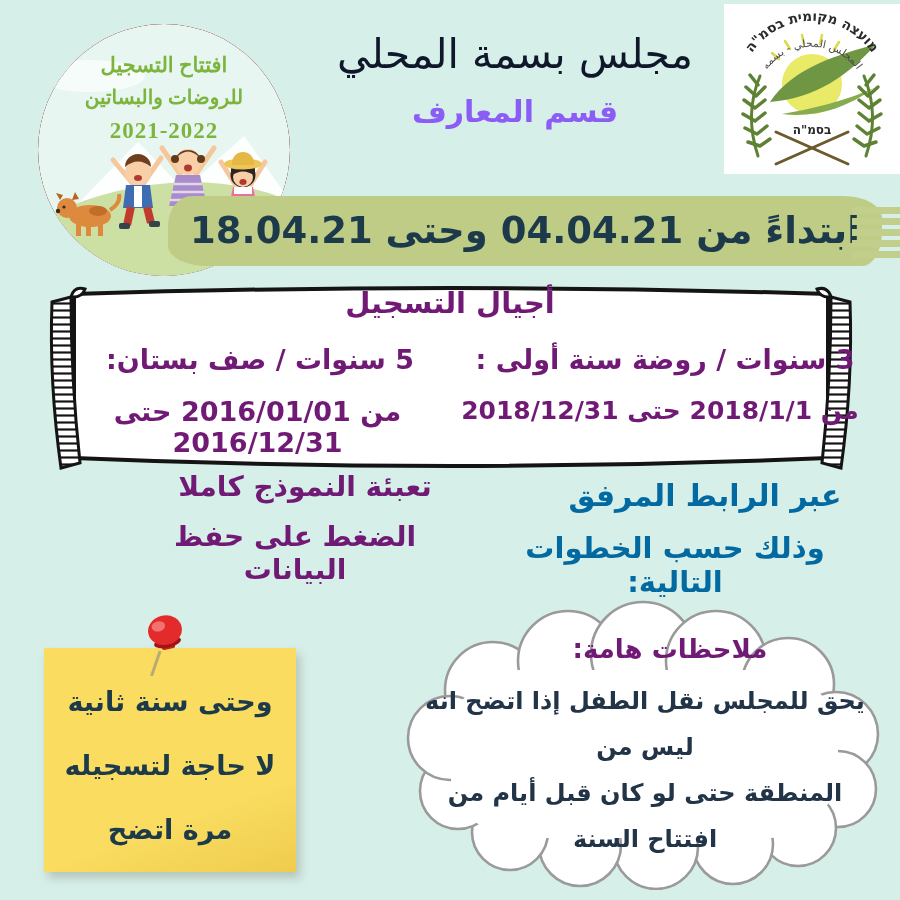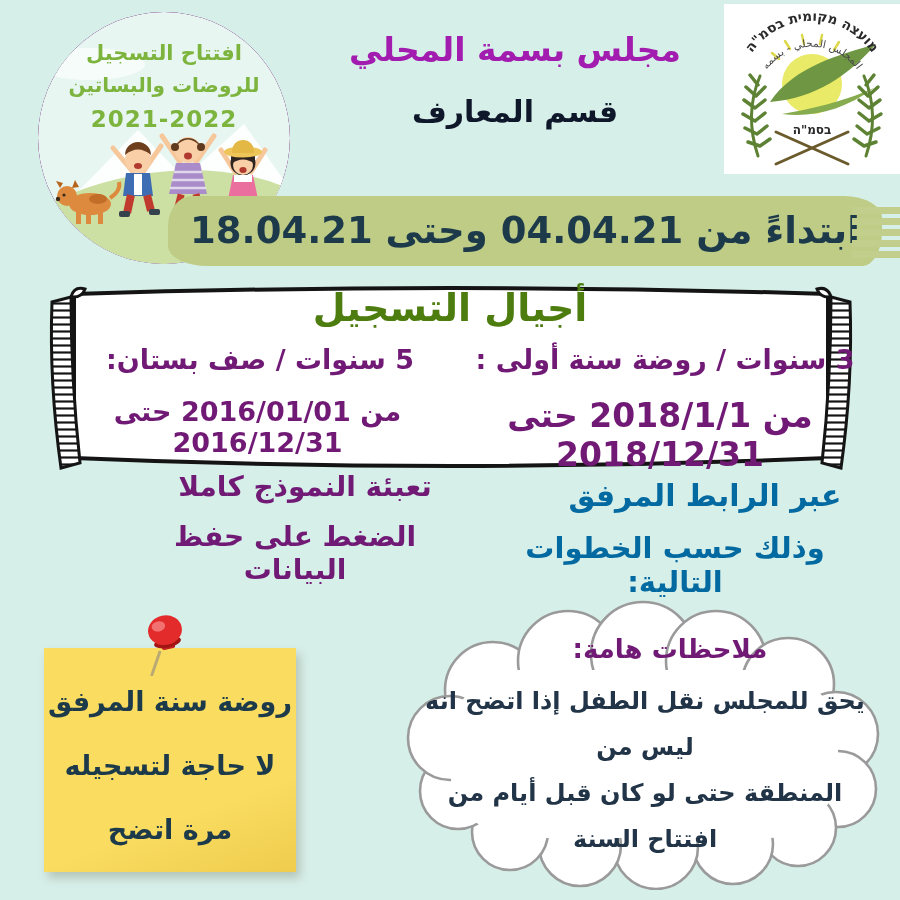--- a/index.html
+++ b/index.html
@@ -2,50 +2,50 @@
 <html lang="ar"><head>
 <meta charset="utf-8">
 <style>
   html,body{margin:0;padding:0;}
   .page{position:relative;width:900px;height:900px;background:#d7efe9;overflow:hidden;
         font-family:"DejaVu Sans",sans-serif;}
   .abs{position:absolute;}
   .ctr{text-align:center;}
 
   
-  .badge{left:38px;top:12px;width:252px;height:252px;border-radius:50%;
-         background:#701a75;overflow:hidden;}
+  .badge{left:38px;top:24px;width:252px;height:252px;border-radius:50%;
+         background:#7f1d1d;overflow:hidden;font-family:Liberation Serif, serif;}
   .badge-art{position:absolute;inset:0;}
   .badge-text{position:absolute;left:0;right:0;top:26px;z-index:2;color:#7cb43e;
               font-weight:bold;text-align:center;line-height:1.5;}
   .badge-text .t1{font-size:21px;}
   .badge-text .t2{font-size:20px;}
   .badge-text .yrs{font-size:23px;margin-top:2px;letter-spacing:1px;}
 
   
-  .hdr1{left:300px;top:30px;width:430px;font-size:33px;font-weight:bold;color:#a21caf;}
-  .hdr2{left:300px;top:94px;width:430px;font-size:30px;font-weight:bold;color:#0f172a;}
+  .hdr1{left:300px;top:30px;width:430px;font-size:41px;font-weight:normal;color:#0f172a;}
+  .hdr2{left:300px;top:94px;width:430px;font-size:30px;font-weight:bold;color:#8b5cf6;}
 
   
   .logo{right:0;top:4px;width:176px;height:170px;background:#fff;}
 
   
   .banner{left:168px;top:196px;width:714px;height:70px;background:#bfcc86;
           border-radius:24px 38px 20px 40px / 30px 22px 34px 20px;}
   .banner-txt{position:absolute;inset:0;line-height:70px;text-align:center;
               font-size:37px;font-weight:bold;color:#1d3a4b;}
   .banner-tail{left:852px;top:207px;width:48px;height:52px;
      background:repeating-linear-gradient(to bottom,#c2ce8c 0 7px,rgba(194,206,140,0) 7px 11px);}
 
   
-  .scroll-title{left:200px;top:286px;width:500px;font-size:38px;font-weight:bold;color:#4d7c0f;}
+  .scroll-title{left:200px;top:286px;width:500px;font-size:29px;font-weight:bold;color:#701a75;}
   .red{color:#701a75;font-weight:bold;}
   .col-hdr-r{left:470px;top:344px;width:390px;font-size:27px;}
   .col-hdr-l{left:75px;top:344px;width:370px;font-size:27px;}
-  .col-rng-r{left:460px;top:396px;width:400px;font-size:33px;}
+  .col-rng-r{left:460px;top:396px;width:400px;font-size:25px;}
   .col-rng-l{left:60px;top:396px;width:395px;font-size:27px;}
 
   
   .navy{color:#0369a1;font-weight:bold;}
   .intro1{left:560px;top:478px;width:290px;font-size:30px;}
   .intro2{left:500px;top:531px;width:350px;font-size:29px;}
   .step1{left:150px;top:470px;width:310px;font-size:28px;}
   .step2{left:130px;top:520px;width:330px;font-size:28px;}
   .step3{left:75px;top:568px;width:420px;font-size:27px;}
 
@@ -213,21 +213,21 @@
   <div class="abs ctr red col-rng-r" dir="rtl">من 2018/1/1 حتى 2018/12/31</div>
   <div class="abs ctr red col-rng-l" dir="rtl">من 2016/01/01 حتى 2016/12/31</div>
 
   <div class="abs ctr navy intro1" dir="rtl">عبر الرابط المرفق</div>
   <div class="abs ctr navy intro2" dir="rtl">وذلك حسب الخطوات التالية:</div>
   <div class="abs ctr red step1" dir="rtl">تعبئة النموذج كاملا</div>
   <div class="abs ctr red step2" dir="rtl">الضغط على حفظ البيانات</div>
 
   <div class="abs note">
     <div class="note-lines" dir="rtl">
-      <div>روضة سنة المرفق</div>
+      <div>وحتى سنة ثانية</div>
       <div>لا حاجة لتسجيله</div>
       <div>مرة اتضح</div>
     </div>
   </div>
   <svg class="abs pin" viewBox="0 0 60 60" xmlns="http://www.w3.org/2000/svg">
     <g transform="rotate(-12 30 30)">
       <line x1="25" y1="37" x2="13" y2="57" stroke="#b9a973" stroke-width="2.6"></line>
       <rect x="27" y="29" width="12" height="8" rx="2" fill="#c21f1f"></rect>
       <ellipse cx="33" cy="31" rx="12" ry="4.5" fill="#a31414"></ellipse>
       <ellipse cx="33" cy="20" rx="15" ry="13" fill="#e32b2b"></ellipse>

